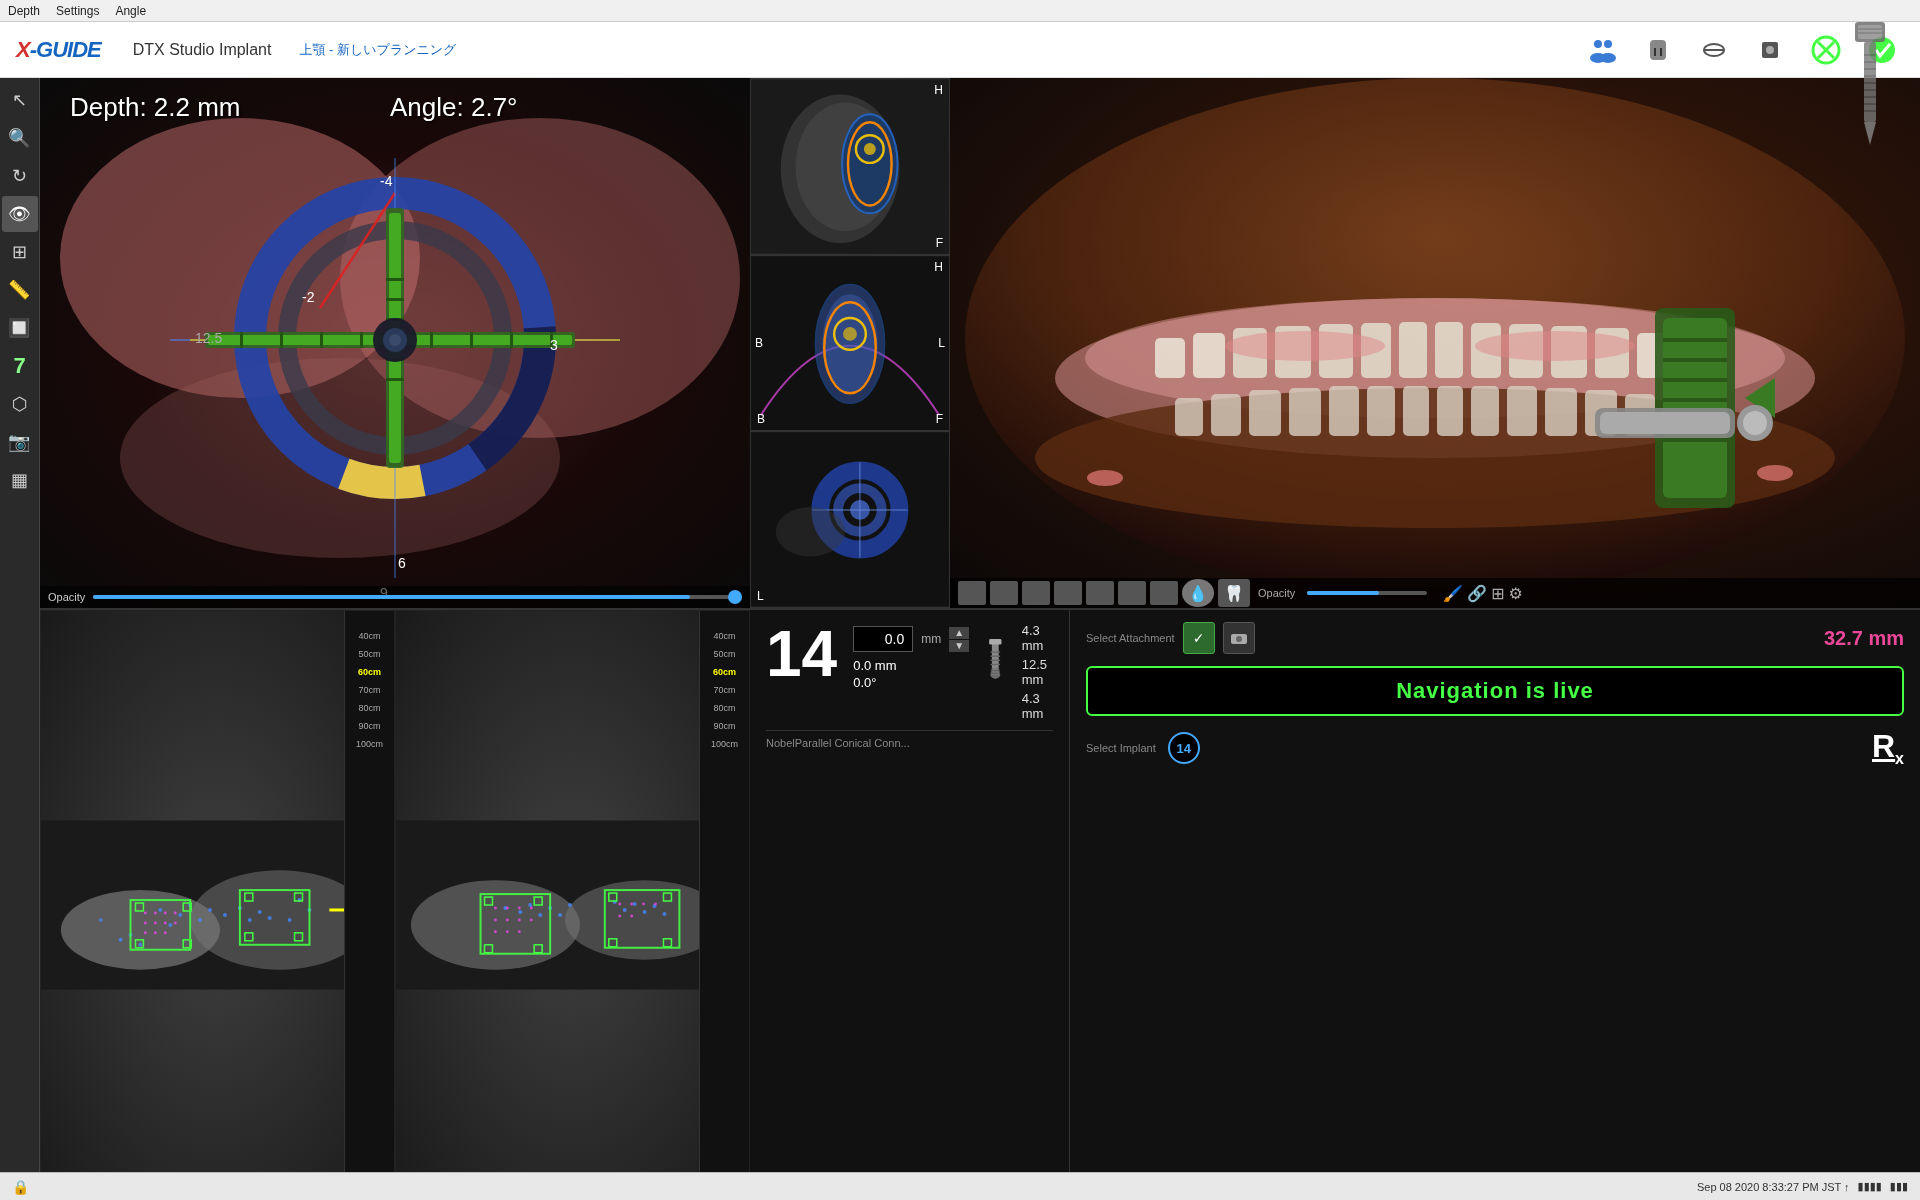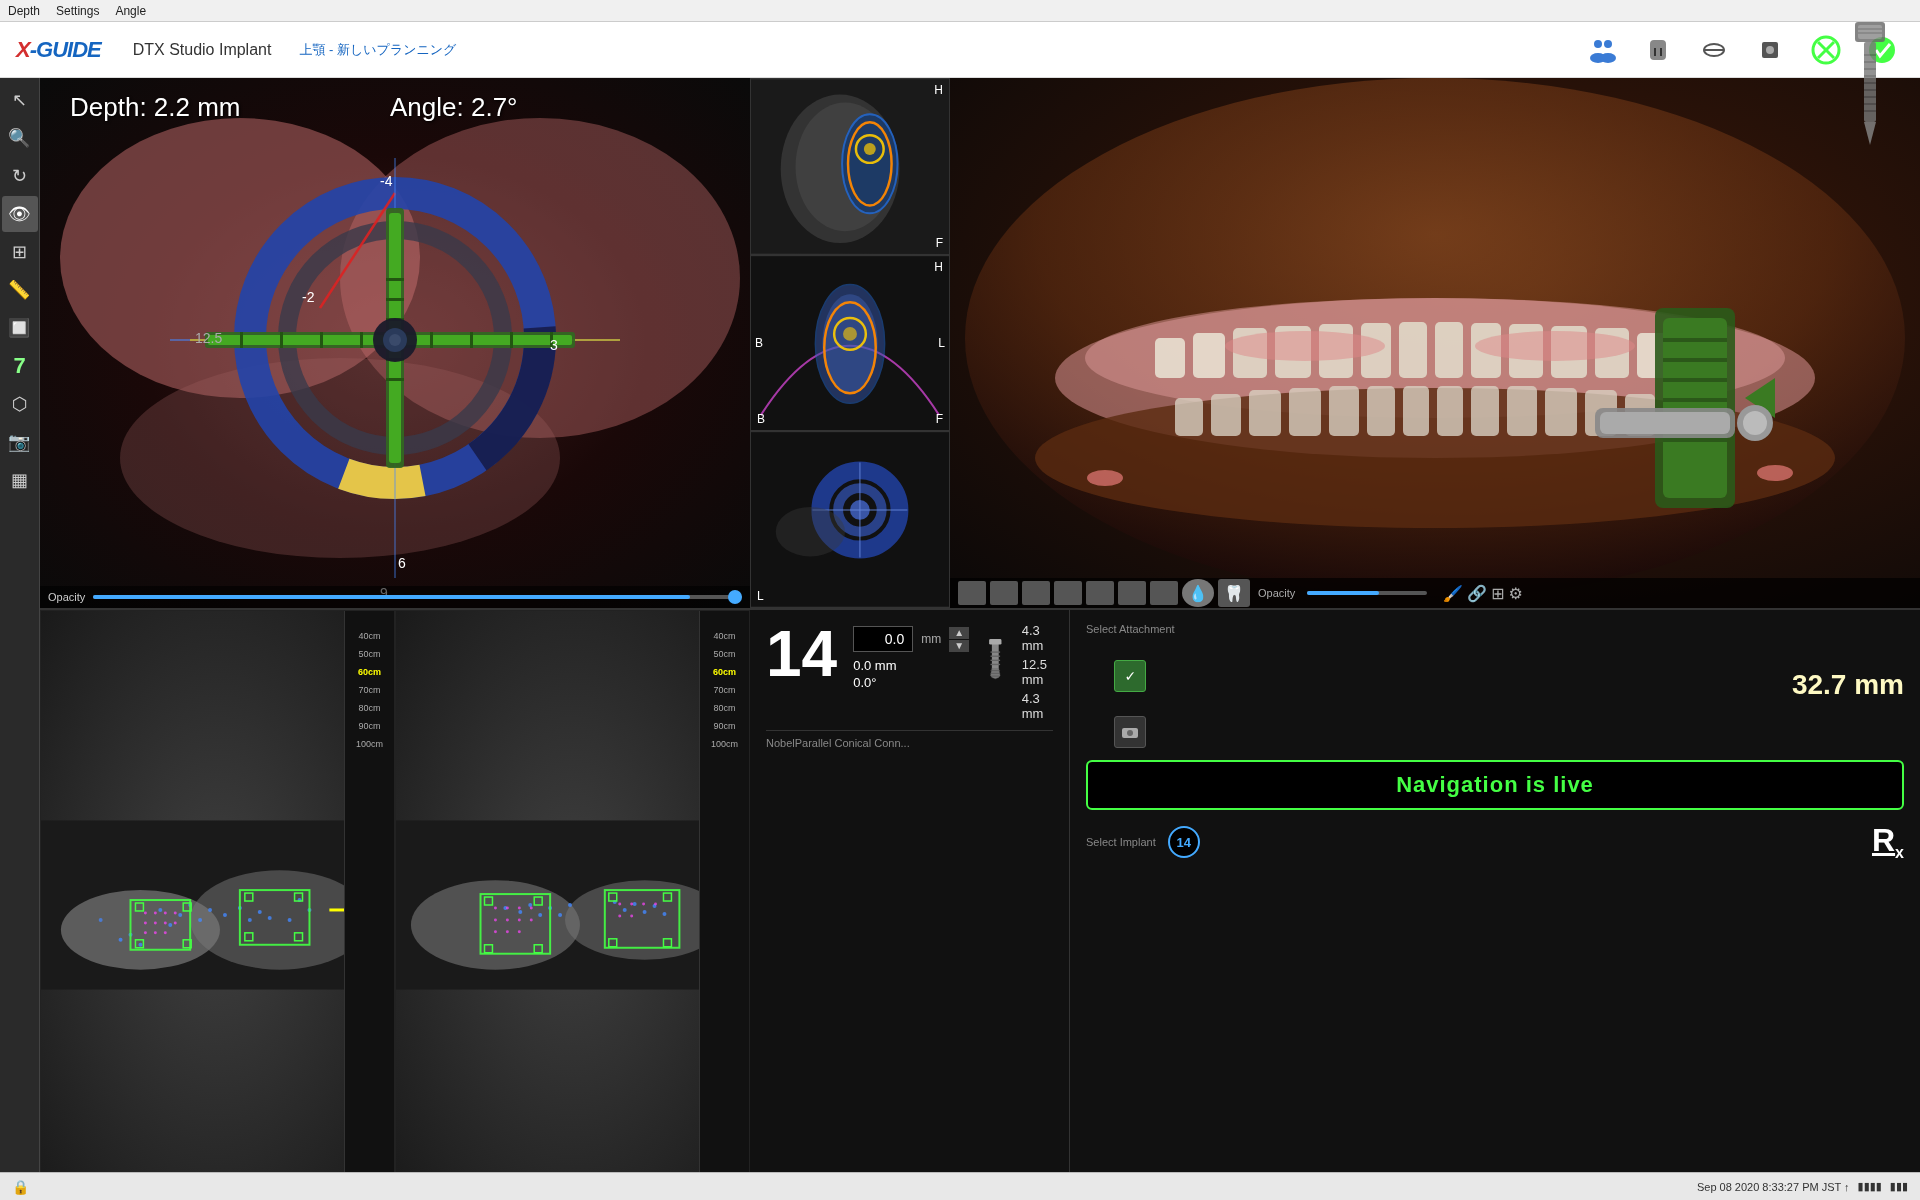--- a/index.html
+++ b/index.html
@@ -405,22 +405,21 @@
     #nav-panel {
       background: #111;
       padding: 12px 16px;
       display: flex;
       flex-direction: column;
       gap: 12px;
     }
     #select-attachment-row {
       display: flex;
       align-items: center;
-      gap: 24px;
-      flex-direction: column;
+      gap: 8px;
     }
     #select-attachment-label {
       font-size: 11px;
       color: #888;
       text-align: center;
       line-height: 1.3;
     }
     .attachment-btn {
       width: 32px;
       height: 32px;
@@ -431,23 +430,23 @@
       align-items: center;
       justify-content: center;
       cursor: pointer;
       font-size: 14px;
     }
     .attachment-btn.active {
       background: #2d6a2d;
       border-color: #4a4;
     }
     #distance-value {
-      font-size: 28px;
+      font-size: 20px;
       font-weight: 700;
-      color: #fef9c3;
+      color: #ec4899;
       text-align: left;
     }
     #nav-live-badge {
       background: #000;
       border: 2px solid #4f4;
       border-radius: 6px;
       padding: 10px 16px;
       font-size: 22px;
       color: #4f4;
       font-weight: 700;

